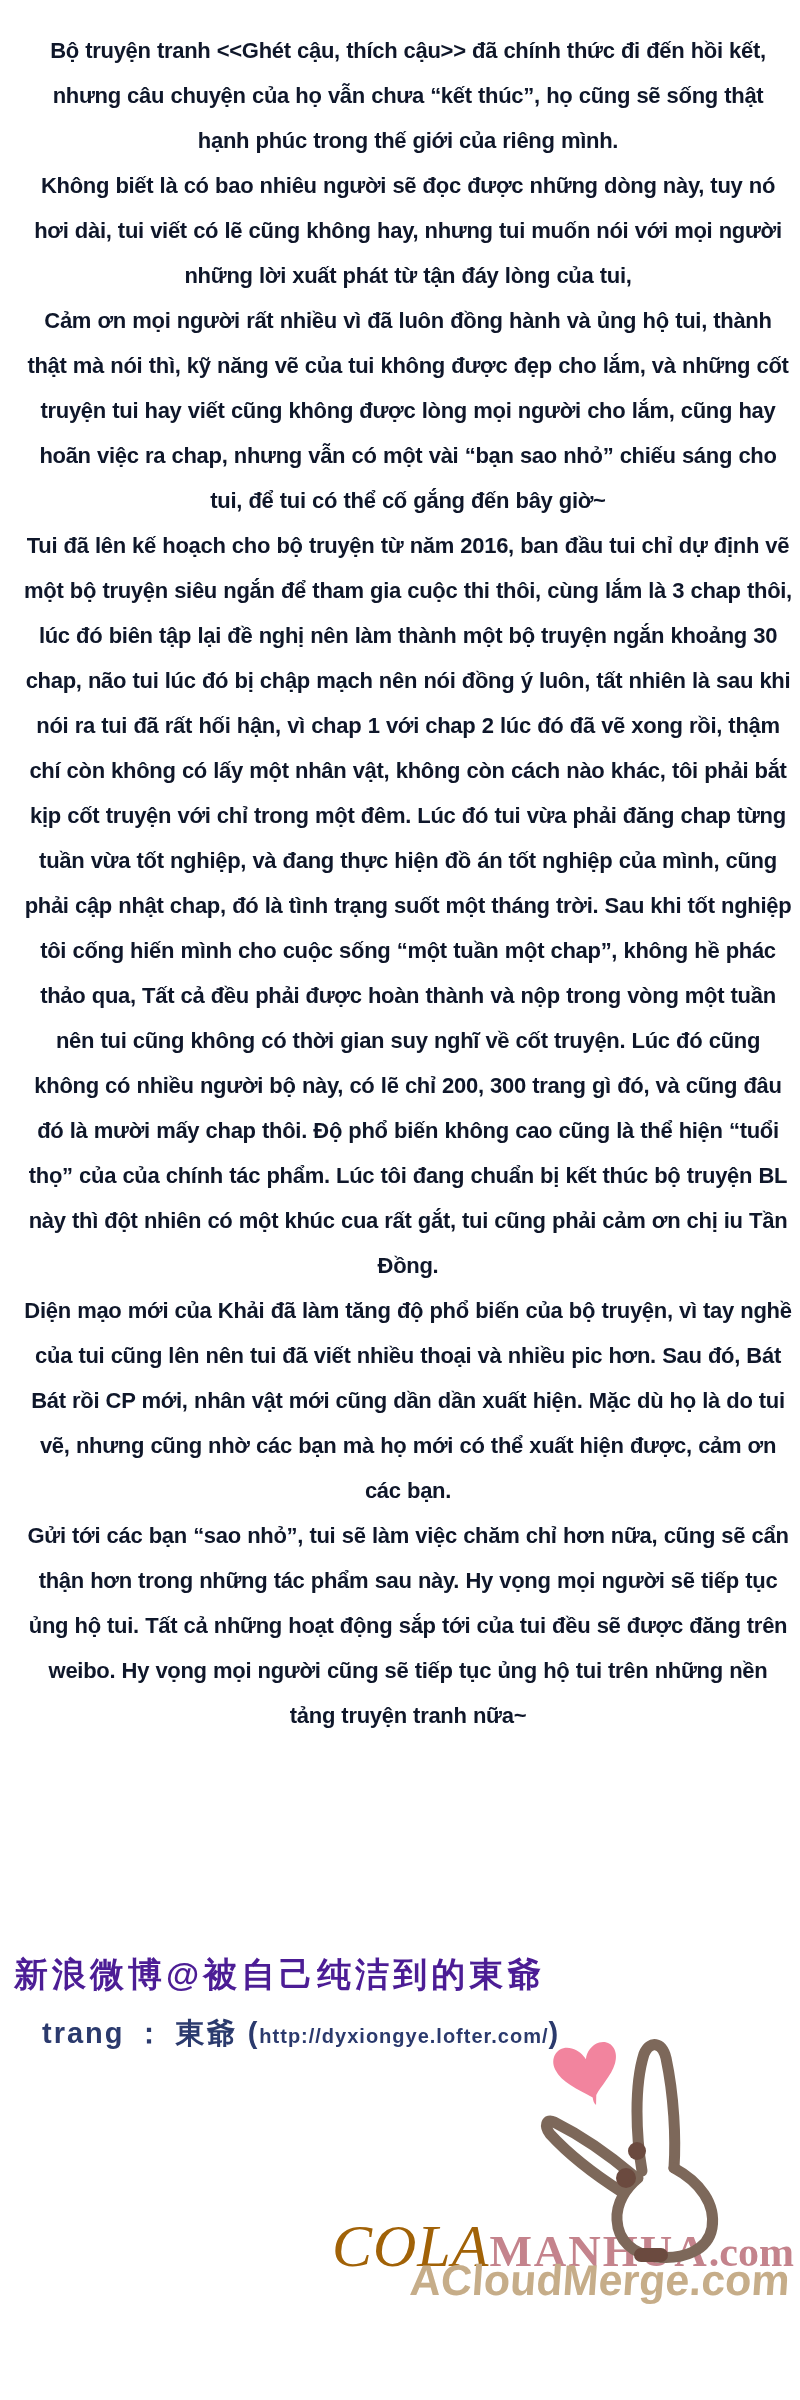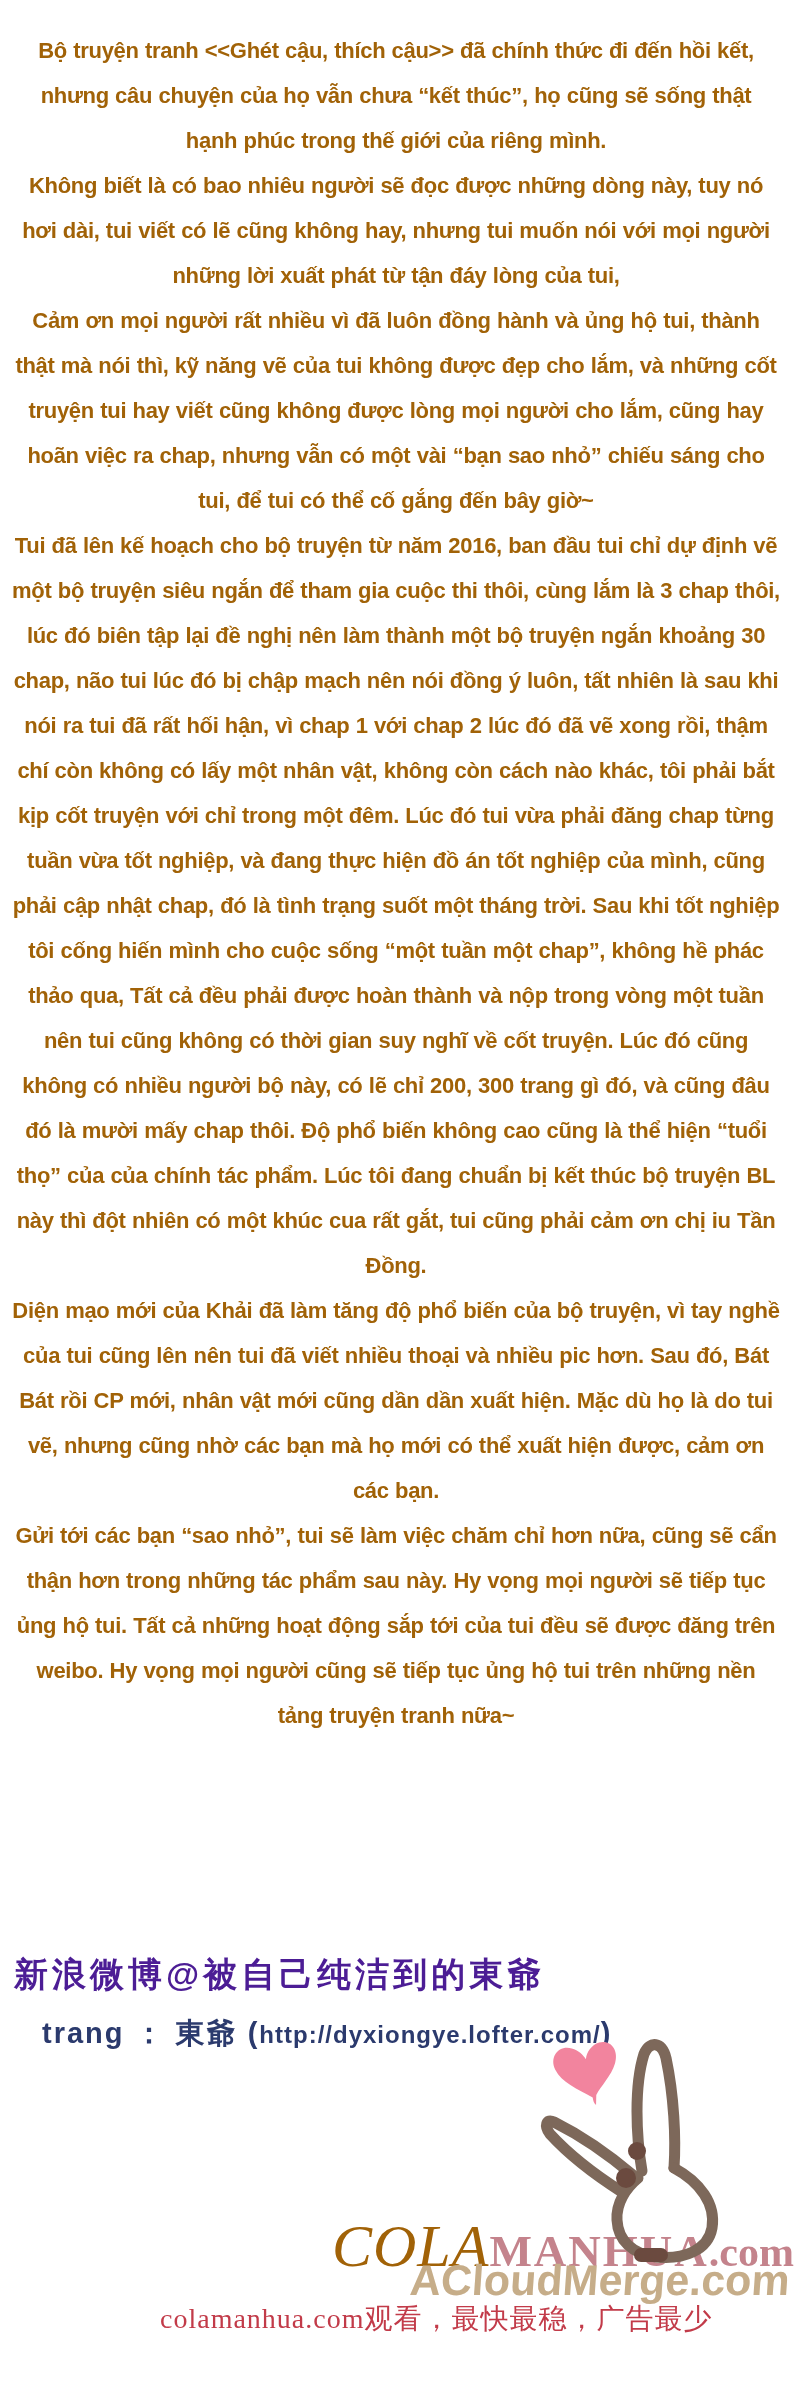--- a/index.html
+++ b/index.html
@@ -6,22 +6,22 @@
   #page{
     position:relative;
     width:800px;height:2400px;
     background:#ffffff;
     overflow:hidden;
     font-family:"Liberation Sans",sans-serif;
   }
   
   .afterword{
     position:absolute;
-    left:12px;top:28px;width:768px;
-    color:#a16207;
+    left:24px;top:28px;width:768px;
+    color:#0f172a;
   }
   .afterword p{
     margin:0;
     font-size:22px;
     line-height:45px;
     font-weight:700;
     letter-spacing:-0.3px;
     text-align:center;
     word-spacing:0.5px;
   }
@@ -38,21 +38,21 @@
   .lofter-line{
     position:absolute;
     left:42px;top:2014px;
     font-size:29px;
     letter-spacing:2px;
     font-weight:600;
     color:#2b3a6d;
     white-space:nowrap;
   }
   .lofter-line .url{
-    font-size:24px;
+    font-size:20px;
     letter-spacing:1px;
     font-weight:600;
   }
   
   .bunny-wrap{
     position:absolute;
     left:538px;top:2026px;
     width:240px;height:240px;
     z-index:3;
   }
@@ -146,15 +146,14 @@
         <circle cx="88" cy="152" r="10"></circle>
         <rect x="96" y="222" width="34" height="14" rx="7"></rect>
       </g>
     </svg>
   </div>
 
   <div class="cola-logo"><span class="cola-part1">COLA</span><span class="cola-part2">MANHUA</span><span class="cola-part3">.com</span></div>
 
   <div class="acm-logo">ACloudMerge.com</div>
 
-  <div class="footer-notice">colamanhua.com观看，最快最稳，广告最少</div>
 
 </div>
 
 </body></html>

